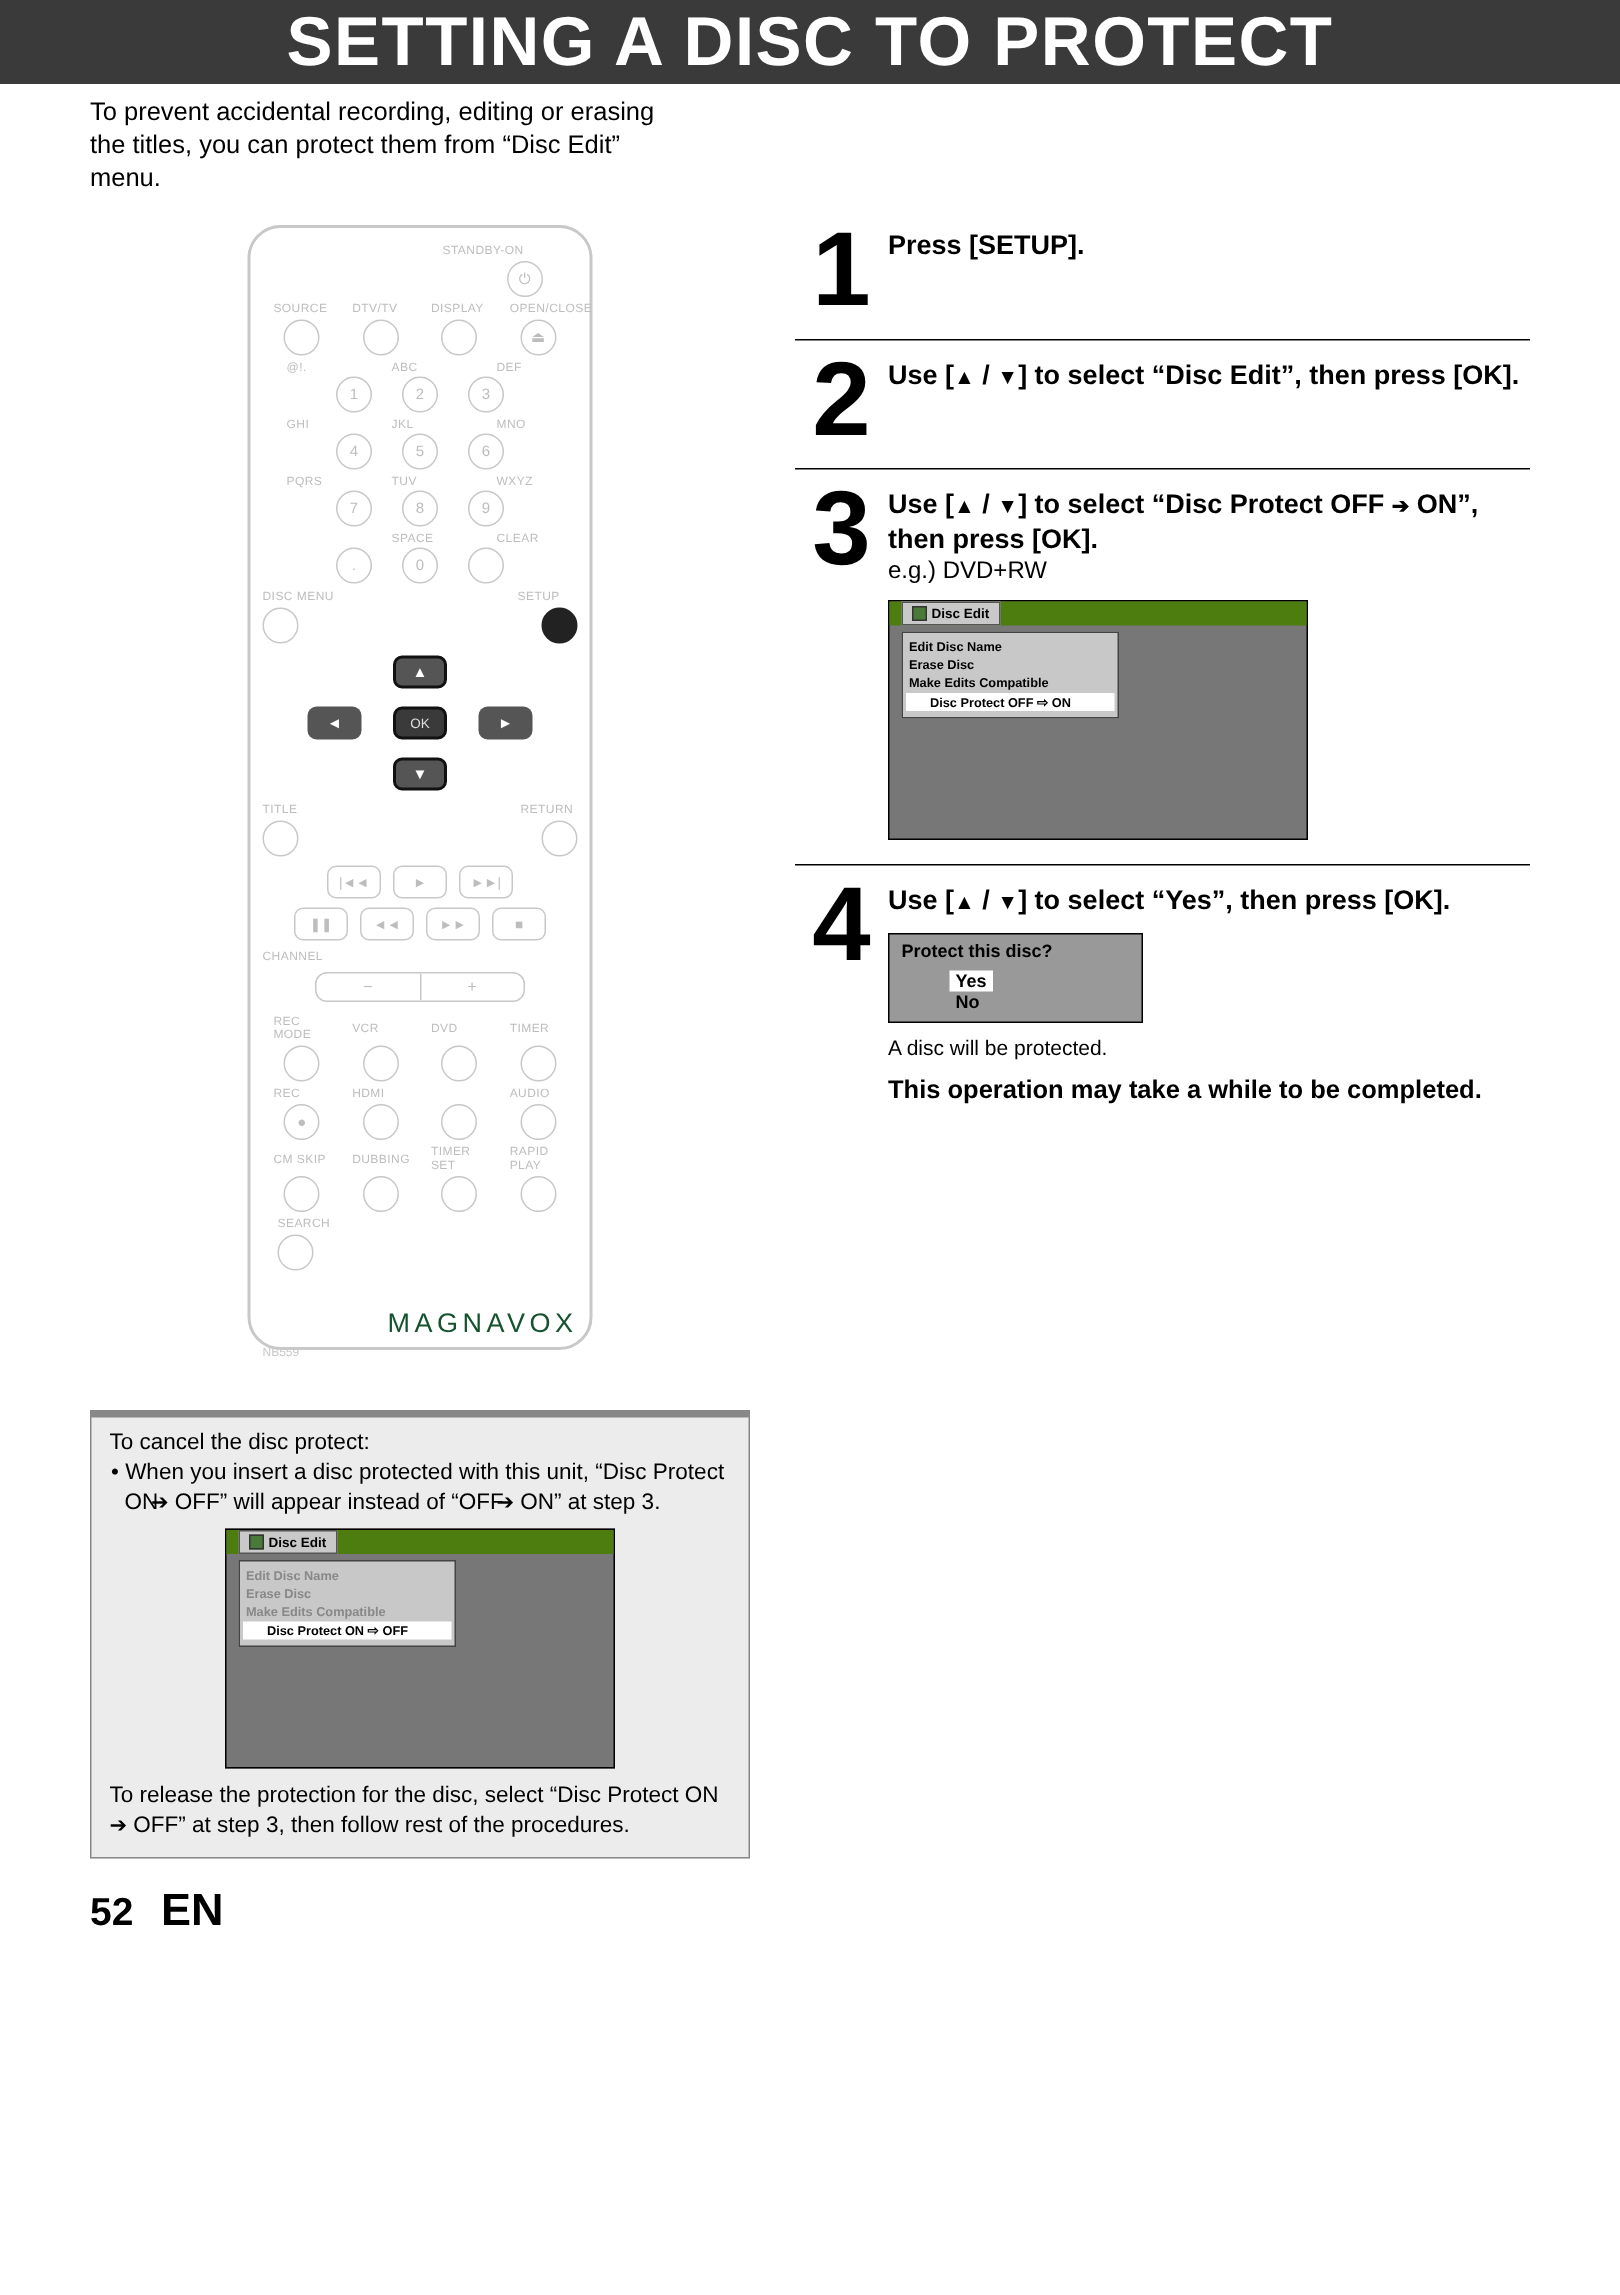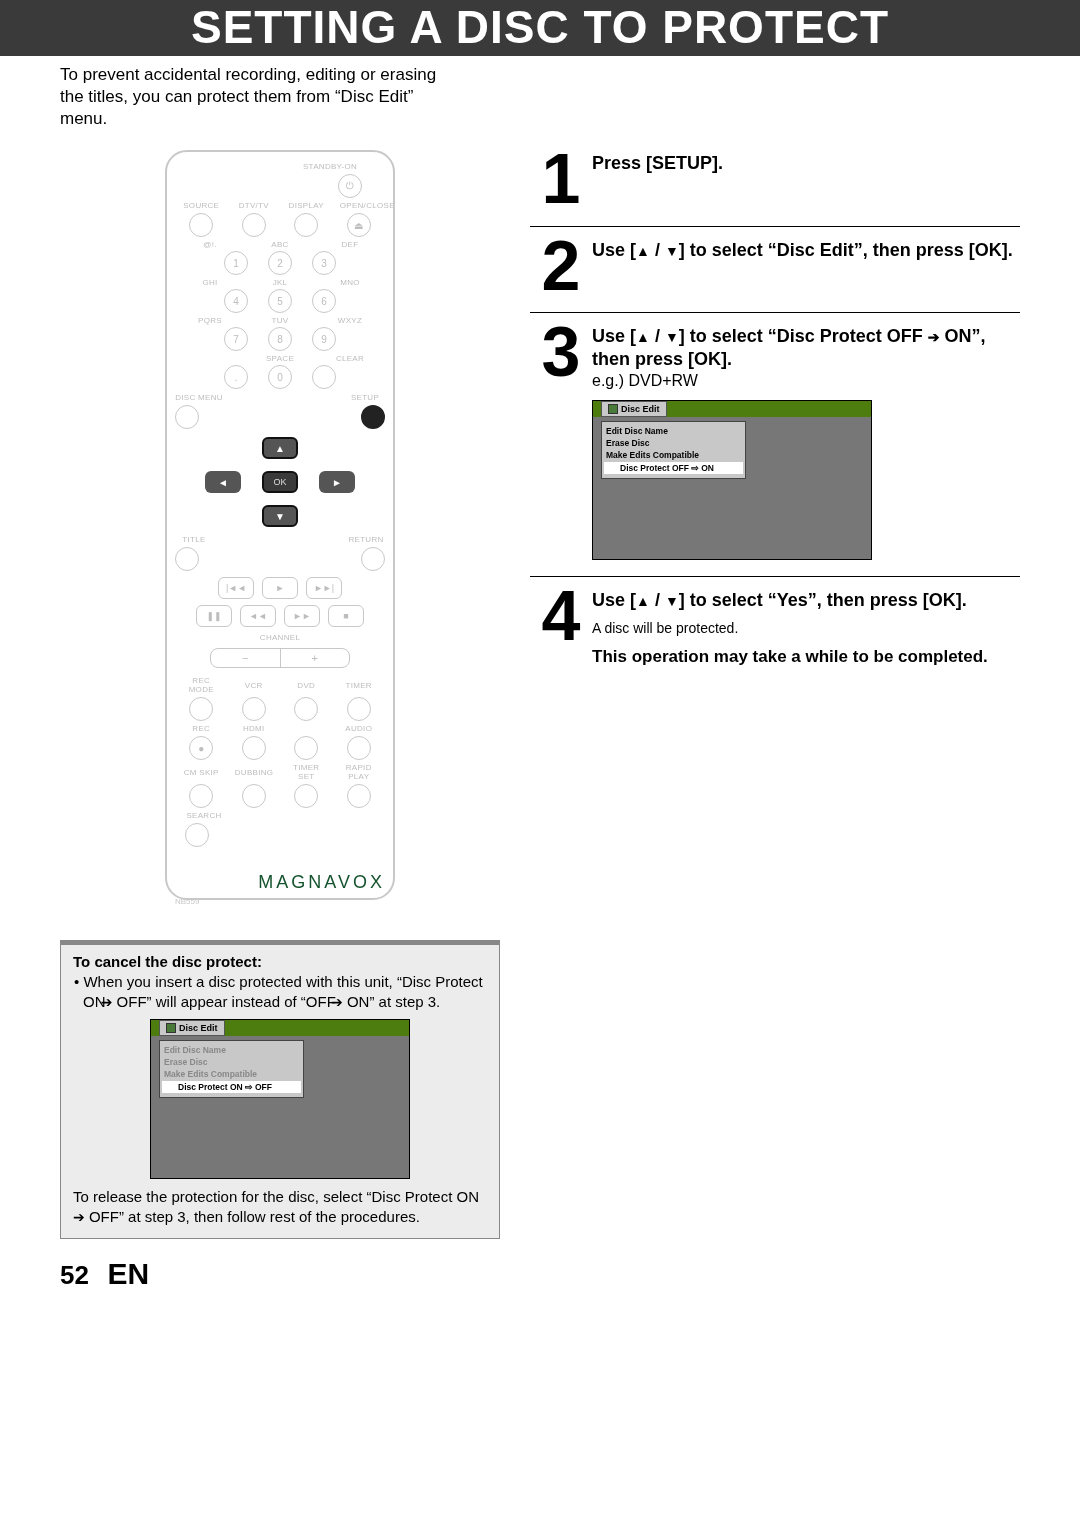--- a/index.html
+++ b/index.html
@@ -12,21 +12,21 @@
   .left-col { width: 440px; }
   .right-col { flex: 1; padding-left: 10px; }
   
   .remote {
     width: 230px; height: 750px; margin: 10px auto 0 auto;
     border: 2px solid #c8c8c8; border-radius: 22px;
     position: relative; padding: 10px 8px;
     color: #bdbdbd;
     background: #fff;
   }
-  .remote .lbl { font-size: 8px; text-align: center; letter-spacing: 0.3px; }
+  .remote .lbl { font-size: 8px; letter-spacing: 0.3px; }
   .rbtn { width: 24px; height: 24px; border: 1.5px solid #c8c8c8; border-radius: 50%; display: flex; align-items: center; justify-content: center; font-size: 10px; }
   .remote-row { display: flex; justify-content: space-around; align-items: center; margin-top: 3px; }
   .remote-row.labels .lbl { width: 38px; }
   .remote .numrow { display: flex; justify-content: center; gap: 20px; margin-top: 2px; }
   .remote .brand { text-align: right; font-size: 18px; letter-spacing: 3px; color: #14532d; margin-top: 25px; }
   .remote .model { font-size: 8px; color: #c8c8c8; margin-top: 4px; }
   .sqbtn { border: 1.5px solid #c8c8c8; border-radius: 6px; width: 36px; height: 22px; display:flex; align-items:center; justify-content:center; font-size:9px; }
   .setup-hl { border: 2px solid #222 !important; background: #222; color: #fff; }
   .dpad-wrap { position: relative; height: 90px; margin: 8px 30px; }
   .okbtn { position:absolute; left:50%; top:50%; transform:translate(-50%,-50%); background:#3a3a3a; border:2px solid #111; border-radius:6px; color:#ddd; width:36px; height:22px; font-size:9px; display:flex;align-items:center;justify-content:center; }
@@ -64,21 +64,21 @@
   .confirmbox .choices { padding:2px 0 6px 40px; }
   .confirmbox .choice { font-size:12px; padding:0 4px;}
   .confirmbox .choice.sel { background:#fff; display:inline-block; font-weight:bold;}
   .confirmbox .choice.plain { font-weight:bold; }
   .after-text { font-size:14px; margin-top:8px;}
   .bold-note { font-size:17px; font-weight:bold; margin-top:10px; line-height:1.3;}
   
   .notebox-wrap { padding: 0 60px; margin-top: 40px; }
   .notebox { border: 1.5px solid #888; background: #ececec; width: 440px; border-top: 5px solid #888; padding: 8px 12px 12px 12px; }
   .notebox .note-h { font-size: 22px; color: #333; margin-bottom: 4px; }
-  .notebox .cancel-h { font-size: 15px; font-weight: bold; }
+  .notebox .cancel-h { font-size: 15px; font-weight: normal; }
   .notebox ul { list-style: none; padding-left: 0; margin: 2px 0; }
   .notebox li { font-size: 15px; line-height:1.3; padding-left: 10px; text-indent: -9px;}
   .notebox li::before { content: "• "; }
   .notebox .after { font-size: 15px; margin-top:6px; line-height:1.3;}
   .notebox .menubox { width: 260px; height:160px; margin: 8px auto; }
   .right-arrow { display:inline-block; font-size:14px;}
   
   .footer { padding: 18px 60px 30px 60px; }
   .footer .pg { font-size: 26px; font-weight: 900; font-family: "Arial Black", Arial, sans-serif; display:inline-block; }
   .footer .lang { font-size: 30px; font-weight: 900; font-family: "Arial Black", Arial, sans-serif; margin-left: 14px; display:inline-block; }
@@ -286,20 +286,27 @@
           </div>
         </div>
       </div>
 
       <div class="step">
         <div class="step-num">4</div>
         <div class="step-body">
           <div class="step-title">
             <span>Use [</span><span class="tri">▲</span><span> / </span><span class="tri">▼</span><span>] to select “Yes”, then press [OK].</span>
           </div>
+          <div class="confirmbox">
+            <div class="head">Protect this disc?</div>
+            <div class="choices">
+              <div><span class="choice sel">Yes</span></div>
+              <div><span class="choice plain">No</span></div>
+            </div>
+          </div>
           <div class="after-text">A disc will be protected.</div>
           <div class="bold-note">This operation may take a while to be completed.</div>
         </div>
       </div>
     </div>
   </div>
 
   <div class="notebox-wrap">
     <div class="notebox">
       <div class="cancel-h">To cancel the disc protect:</div>

